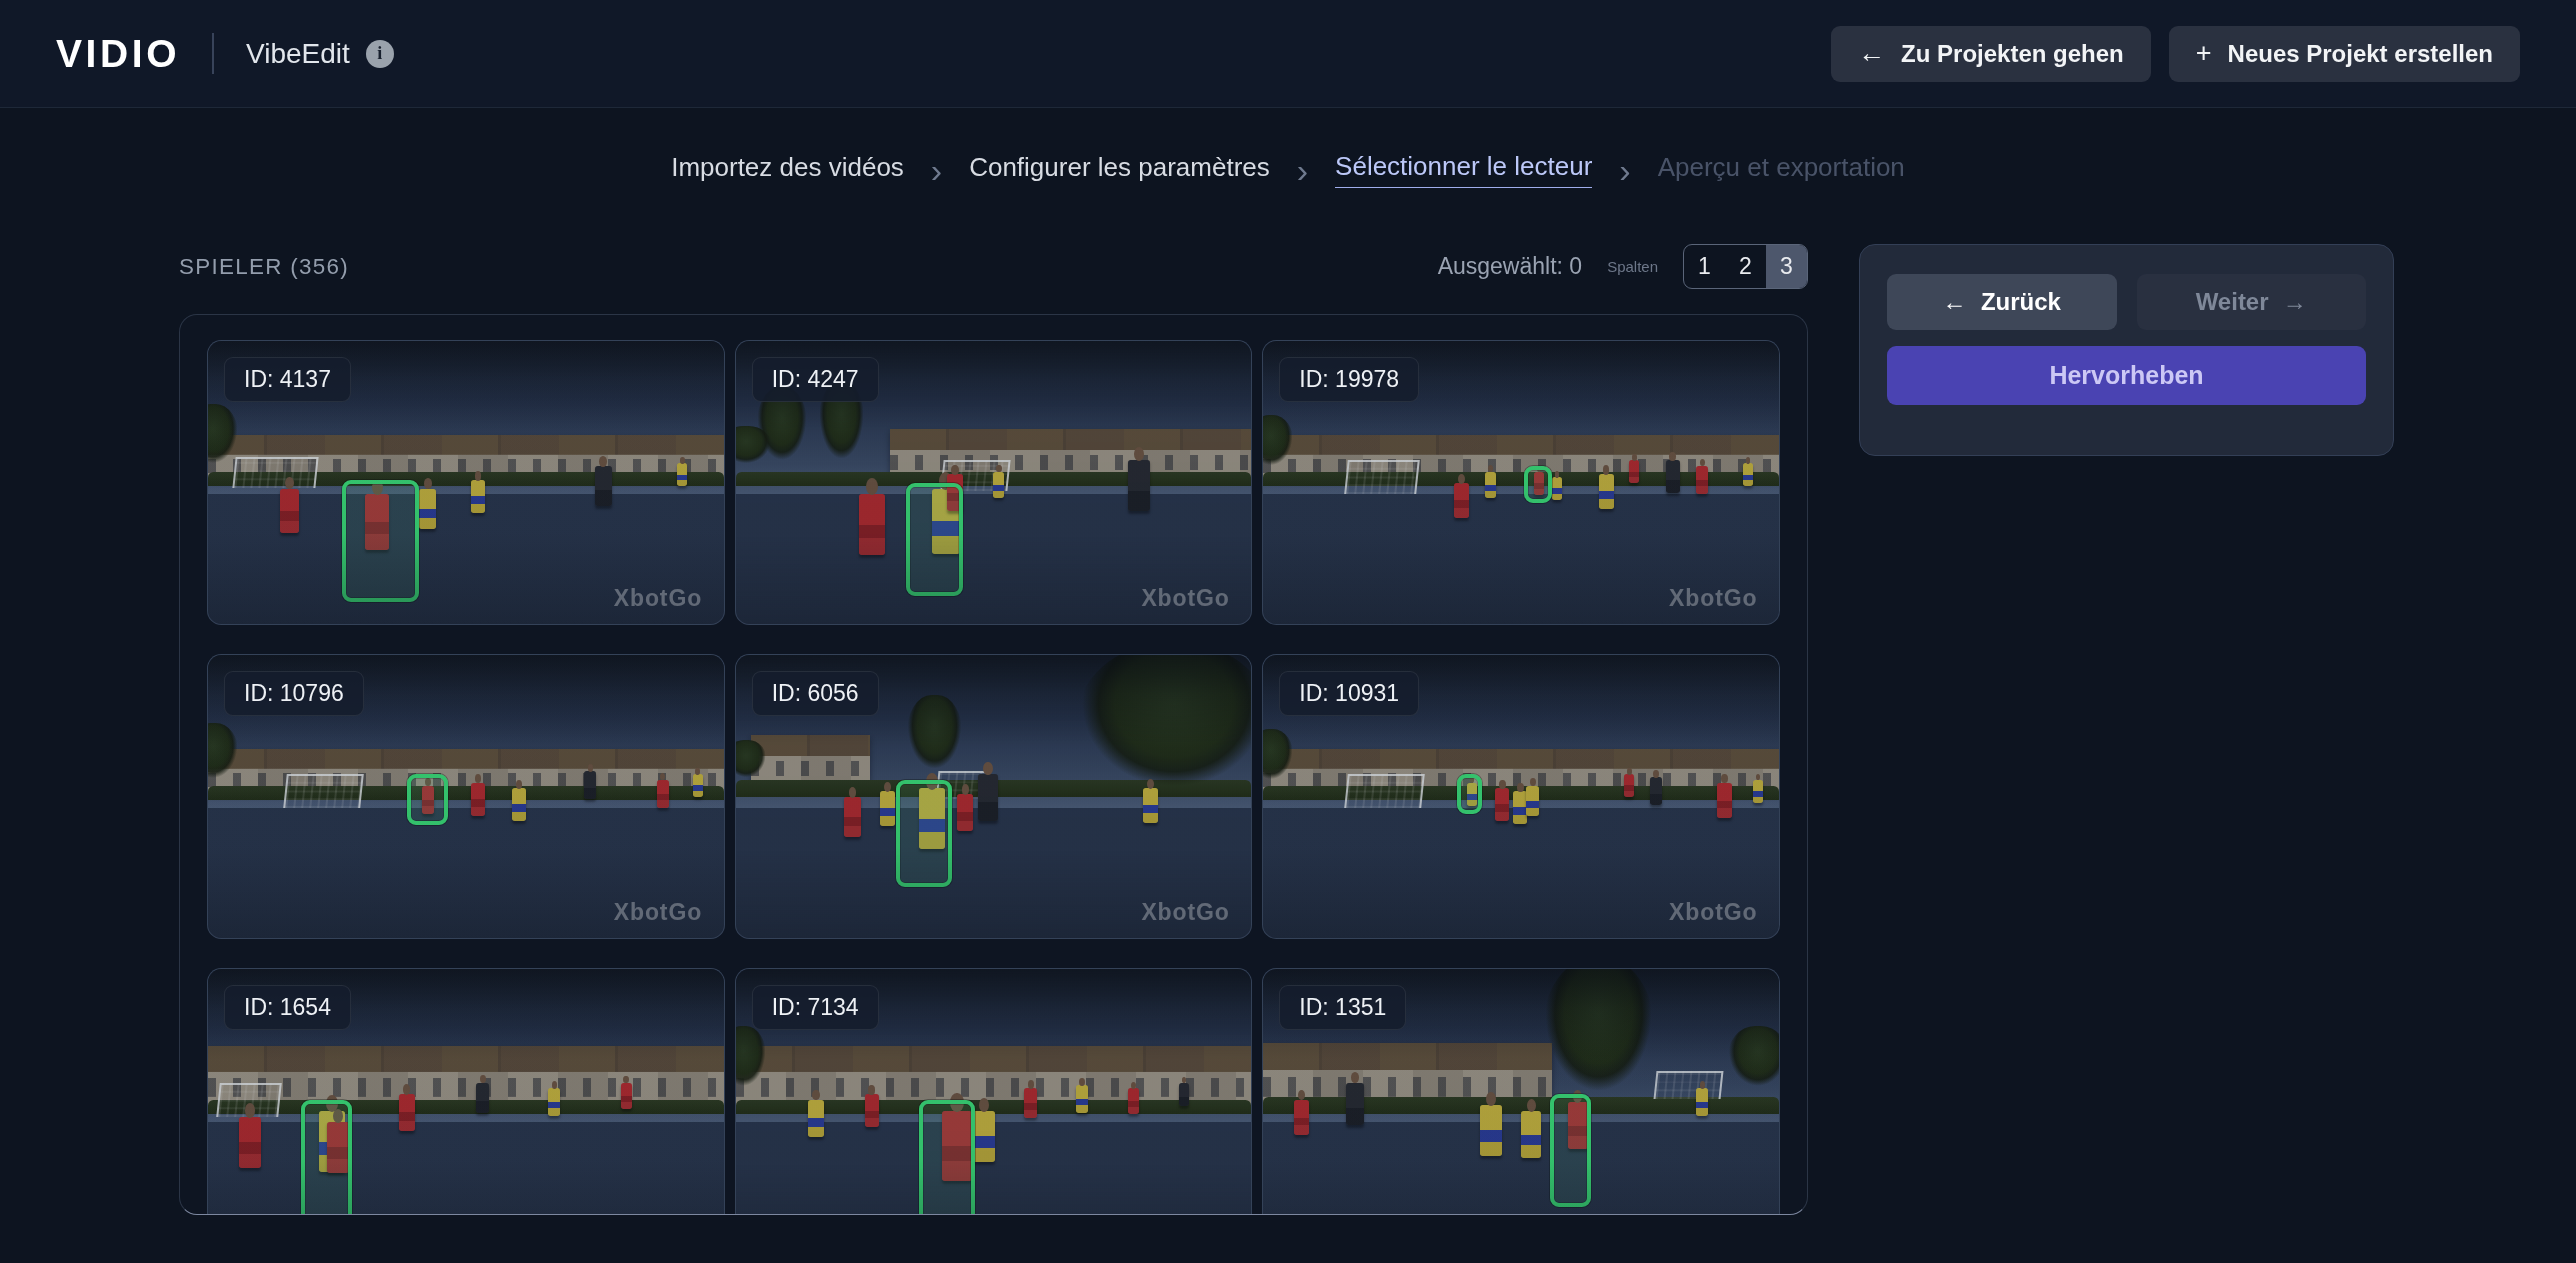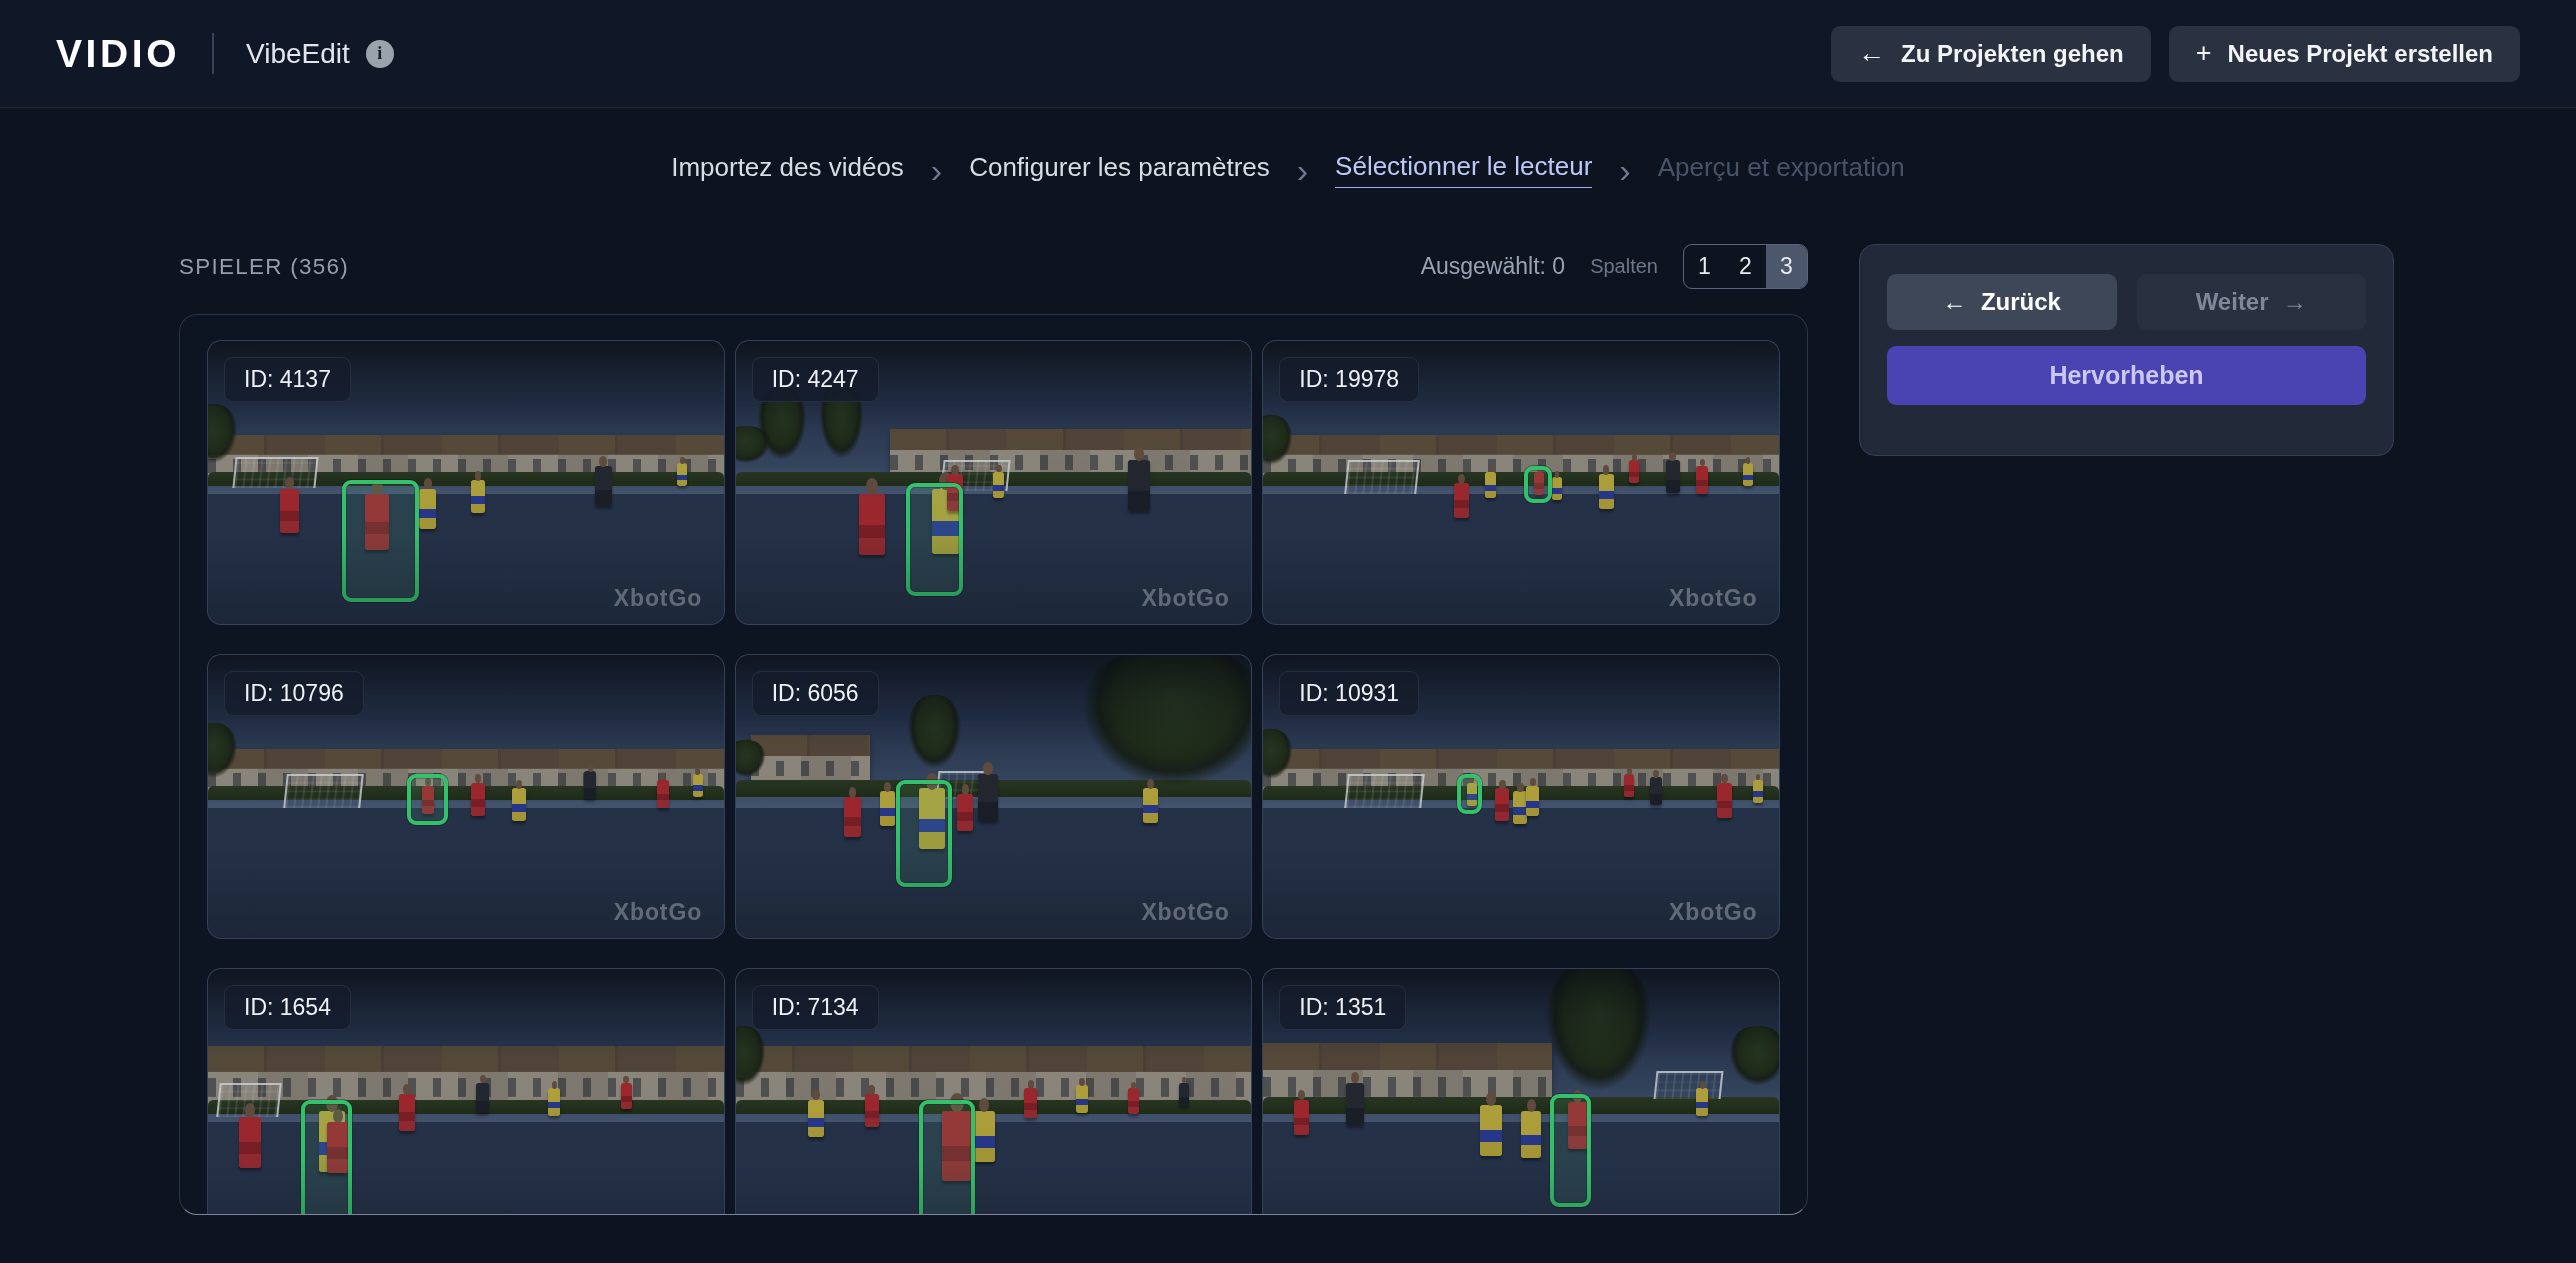--- a/index.html
+++ b/index.html
@@ -41,21 +41,21 @@
   .step.active { color: #bcc8f8; border-bottom: 1.8px solid #9fadec; }
   .step.upcoming { color: #46506200; color: #495368; }
   .step-chevron { color: #6f7a8e; font-size: 34px; line-height: 1; }
   
   main { display: flex; align-items: flex-start; padding: 56px 179px 16px; }
   .left-col { width: 1629px; }
   .list-header { display: flex; justify-content: space-between; align-items: center; margin-bottom: 25px; }
   .list-title { font-size: 22.4px; letter-spacing: 1.3px; color: #939dac; }
   .list-header-right { display: flex; align-items: center; gap: 25px; }
   .selected-label { font-size: 23px; color: #9aa3b2; }
-  .columns-label { font-size: 20px; color: #6d7789; text-align: right; }
+  .columns-label { font-size: 15px; color: #6d7789; text-align: right; }
   .segmented {
     display: flex; border: 0.9px solid #5a6579; border-radius: 9px; overflow: hidden; height: 45px;
   }
   .segment {
     width: 41px; display: flex; align-items: center; justify-content: center;
     font-size: 23px; color: #e9ebef; background: transparent; border: none;
     font-family: inherit; cursor: pointer;
   }
   .segment.active { background: #4d576c; }
   

